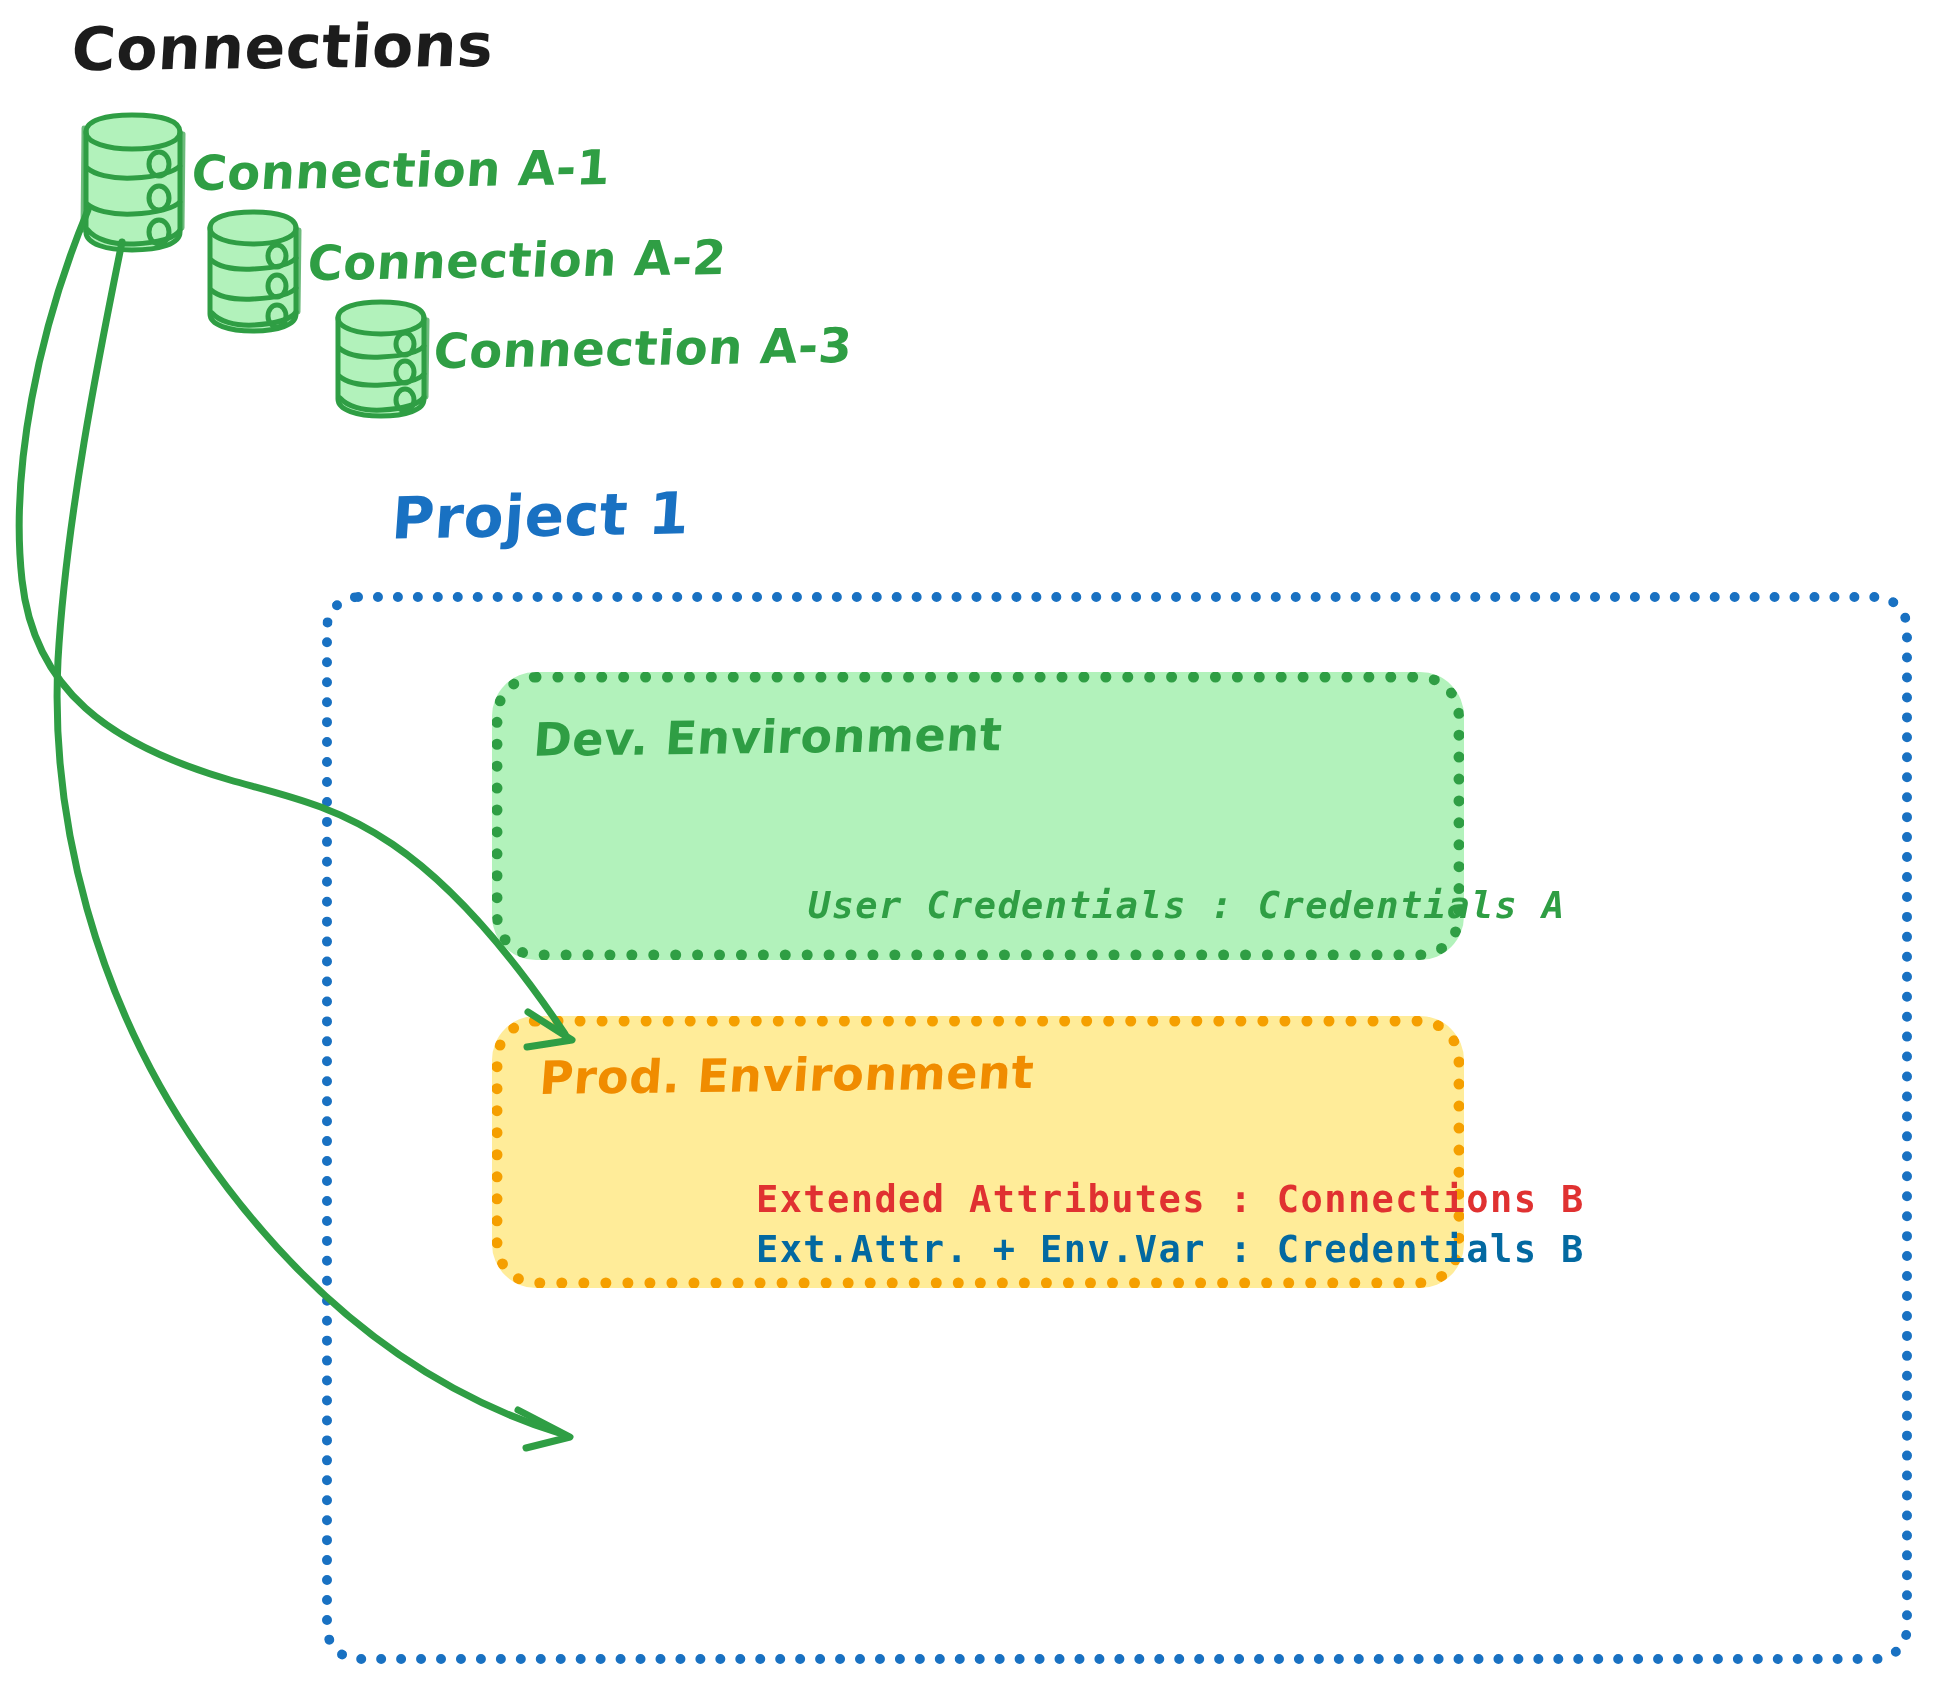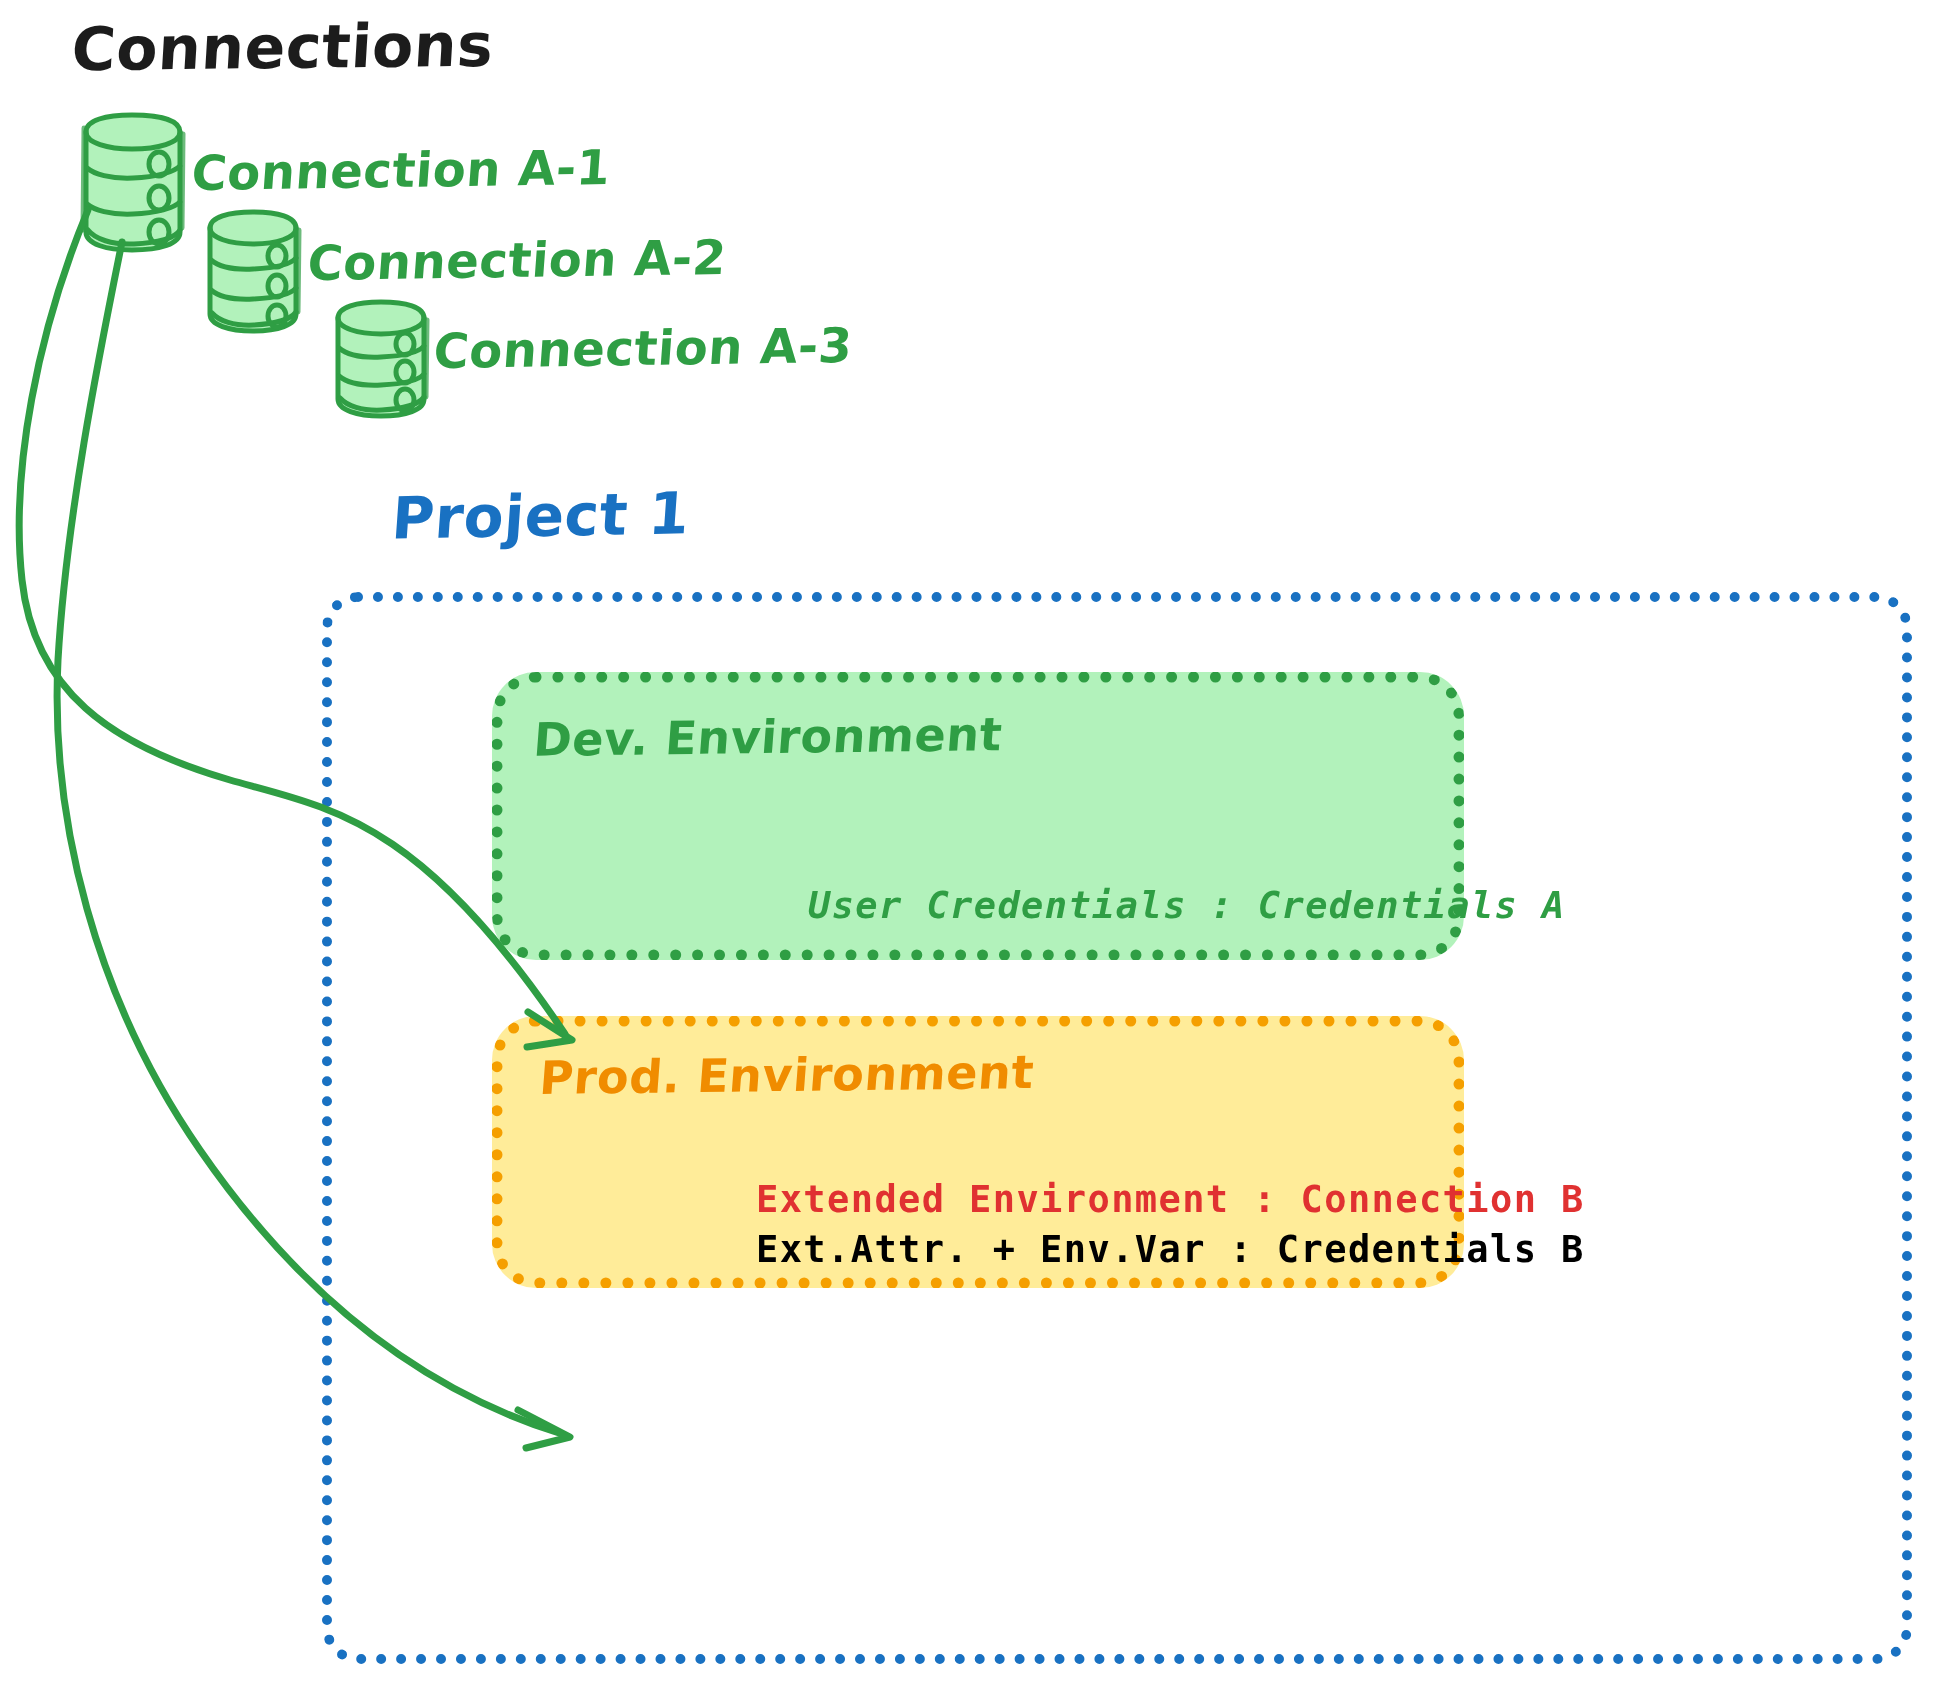--- a/index.html
+++ b/index.html
@@ -104,21 +104,21 @@
   }
   #dev-env-title { left: 534px; top: 710px; color: #2f9e44; }
   #prod-env-title { left: 540px; top: 1048px; color: #f08c00; }
 
   .cred-line {
     font-size: 37px;
     letter-spacing: 1.4px;
   }
   #dev-cred-line { left: 808px; top: 884px; color: #2f9e44; font-style: italic; }
   #prod-cred-line-1 { left: 756px; top: 1178px; color: #e03131; }
-  #prod-cred-line-2 { left: 756px; top: 1228px; color: #000000; text-align: center; }
+  #prod-cred-line-2 { left: 756px; top: 1228px; color: #0369a1; text-align: center; }
 
   #arrow-layer {
     position: absolute;
     left: 0;
     top: 0;
     width: 1938px;
     height: 1691px;
     pointer-events: none;
   }
 </style>
@@ -179,21 +179,21 @@
   <div class="hand" id="title-project">Project 1</div>
 
   <div id="project-box"></div>
 
   <div class="env-box" id="dev-env-box"></div>
   <div class="hand env-title" id="dev-env-title">Dev. Environment</div>
   <div class="mono cred-line" id="dev-cred-line">User Credentials : Credentials A</div>
 
   <div class="env-box" id="prod-env-box"></div>
   <div class="hand env-title" id="prod-env-title">Prod. Environment</div>
-  <div class="mono cred-line" id="prod-cred-line-1">Extended Environment : Connection B</div>
+  <div class="mono cred-line" id="prod-cred-line-1">Extended Attributes : Connections B</div>
   <div class="mono cred-line" id="prod-cred-line-2">Ext.Attr. + Env.Var : Credentials B</div>
 
   <svg id="arrow-layer" viewBox="0 0 1938 1691" xmlns="http://www.w3.org/2000/svg">
     <g fill="none" stroke="#2f9e44" stroke-width="7" stroke-linecap="round" stroke-linejoin="round">
 
       <g>
         <path d="M88 210
                  C 38 330, 10 470, 22 580
                  C 34 690, 110 745, 230 780
                  C 330 808, 420 818, 565 1034"></path>

